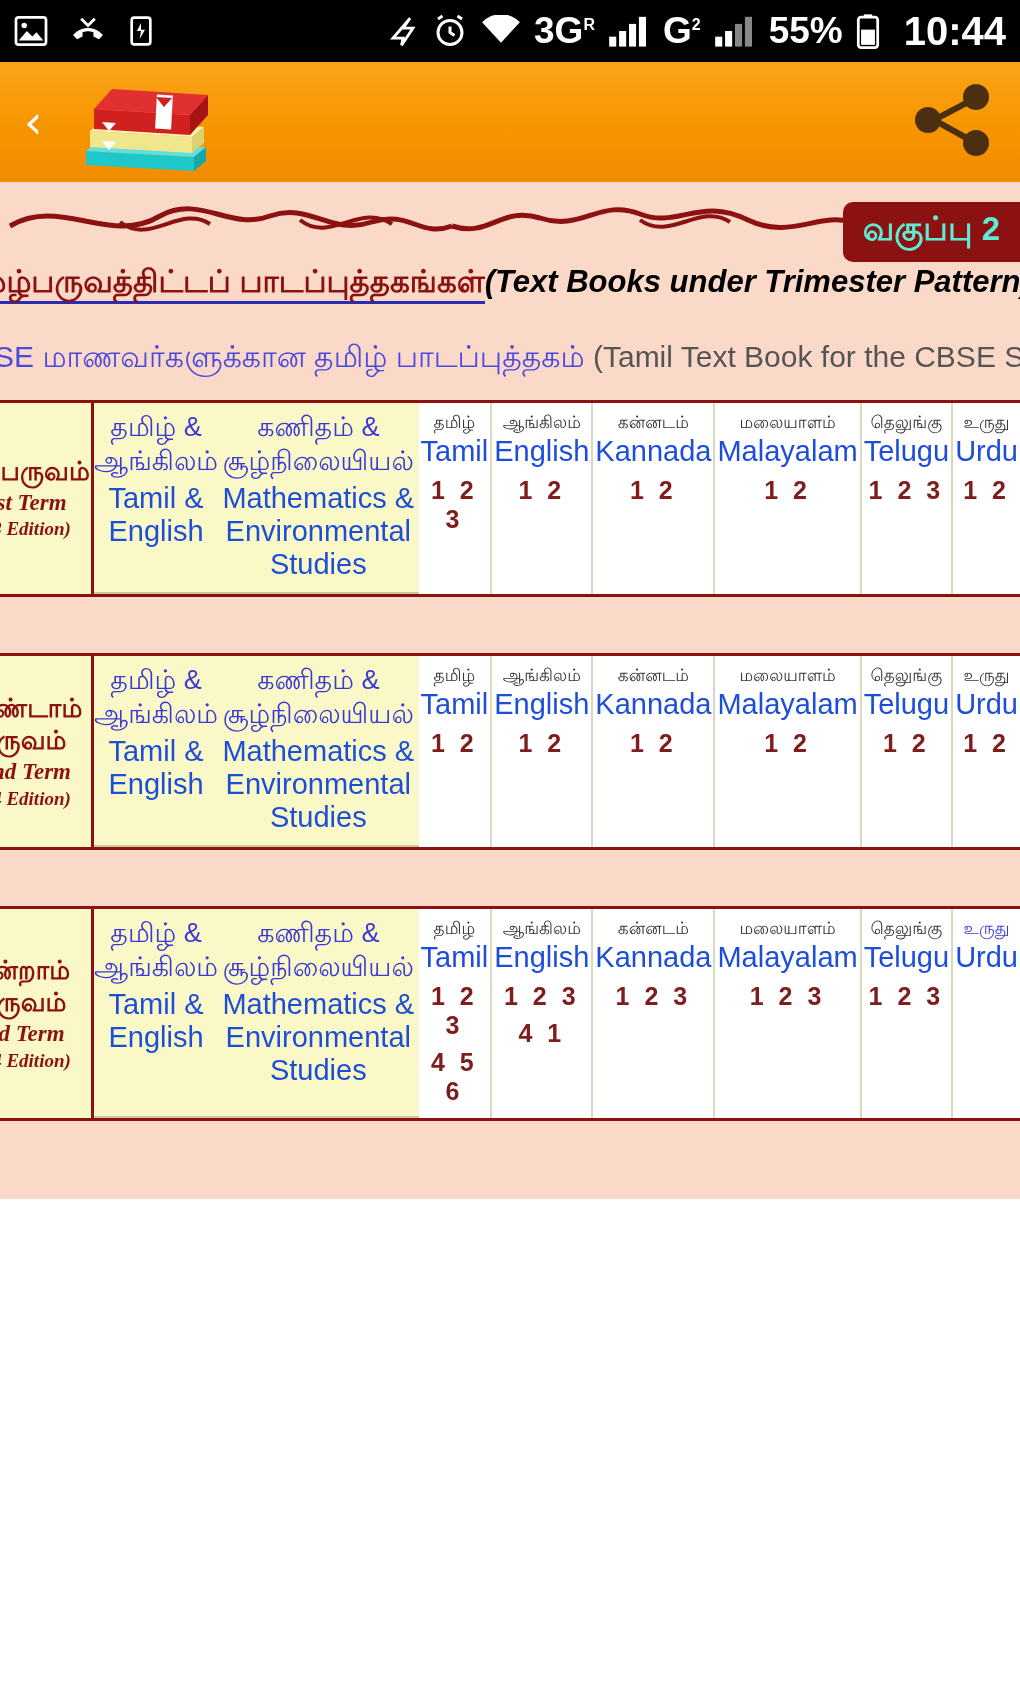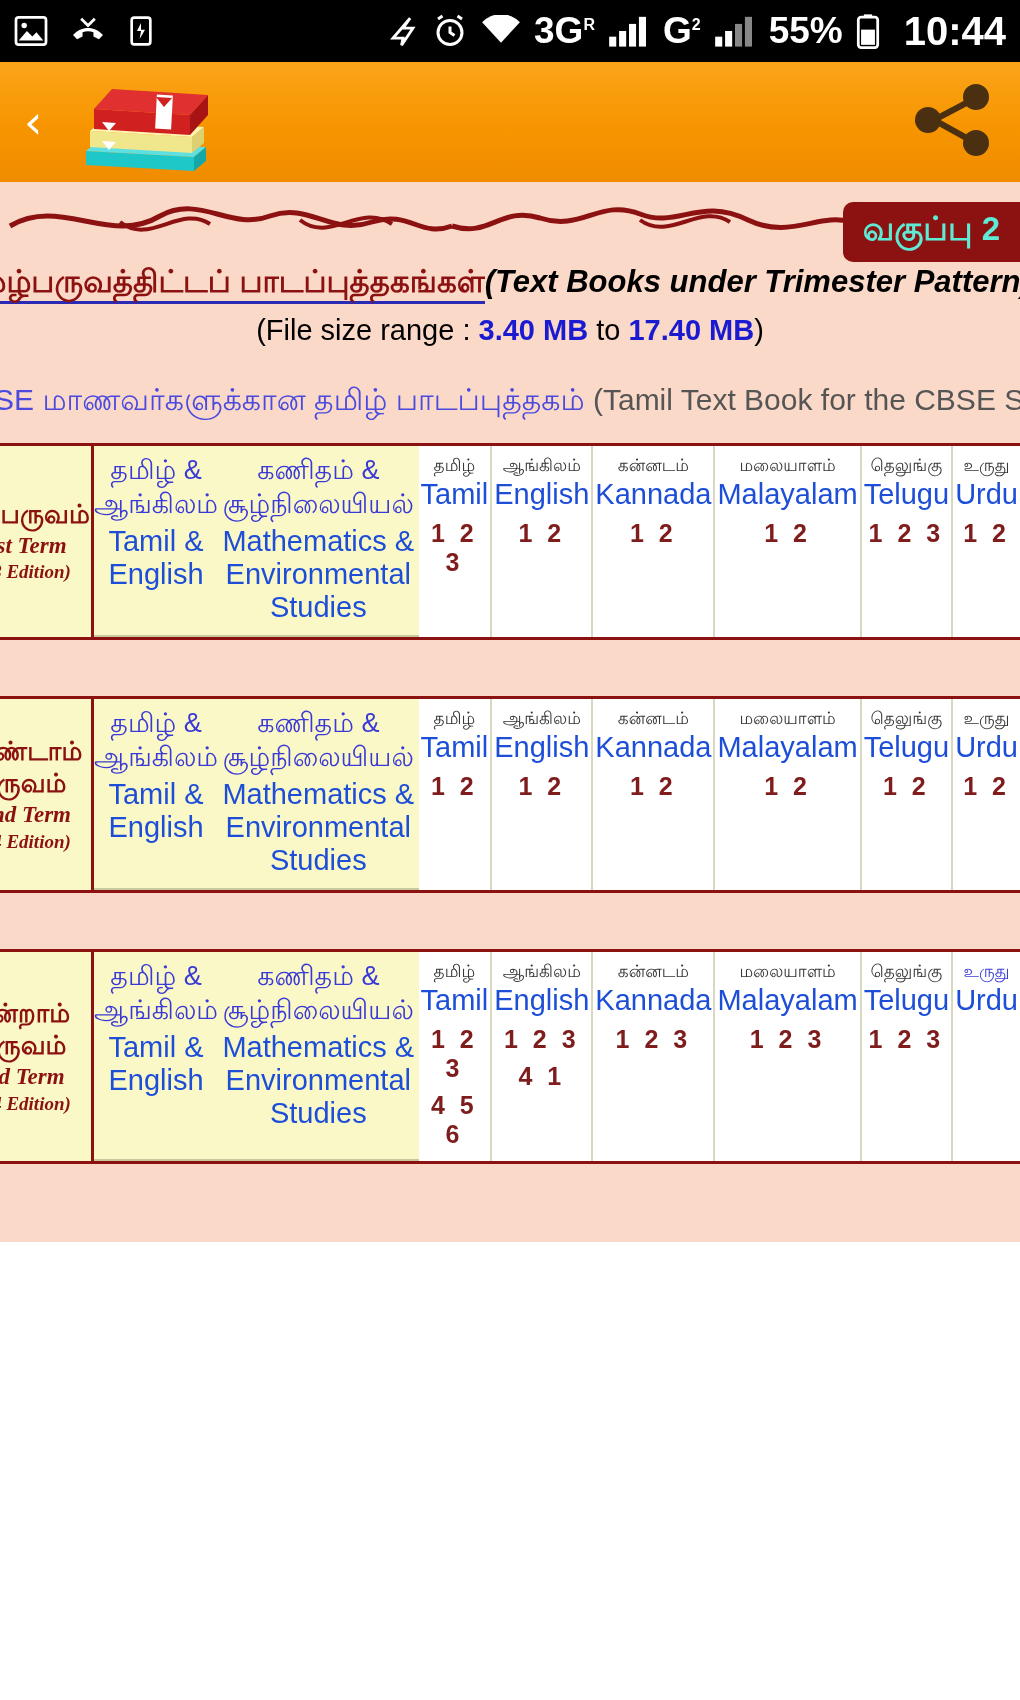--- a/index.html
+++ b/index.html
@@ -287,23 +287,20 @@
         </g>
       </svg>
     </div>
     <div class="std-right-tag">வகுப்பு 2</div>
   </div>
 
   <div class="heading-block">
     <div class="head-line1">
       <span class="ta">முழ்பருவத்திட்டப் பாடப்புத்தகங்கள்</span><span class="en">(Text Books under Trimester Pattern)</span>
     </div>
-    <div class="head-line2">
-      <span>(File size range : </span><b>3.40 MB</b><span> to </span><b>17.40 MB</b><span>)</span>
-    </div>
   </div>
 
   <div class="cbse-line">
     <span class="blue">BSE</span>
     <span class="blue">மாணவர்களுக்கான தமிழ் பாடப்புத்தகம்</span>
     <span class="grey">(Tamil Text Book for the CBSE Students)</span>
   </div>
 
   <div class="tbl-wrap">
 

